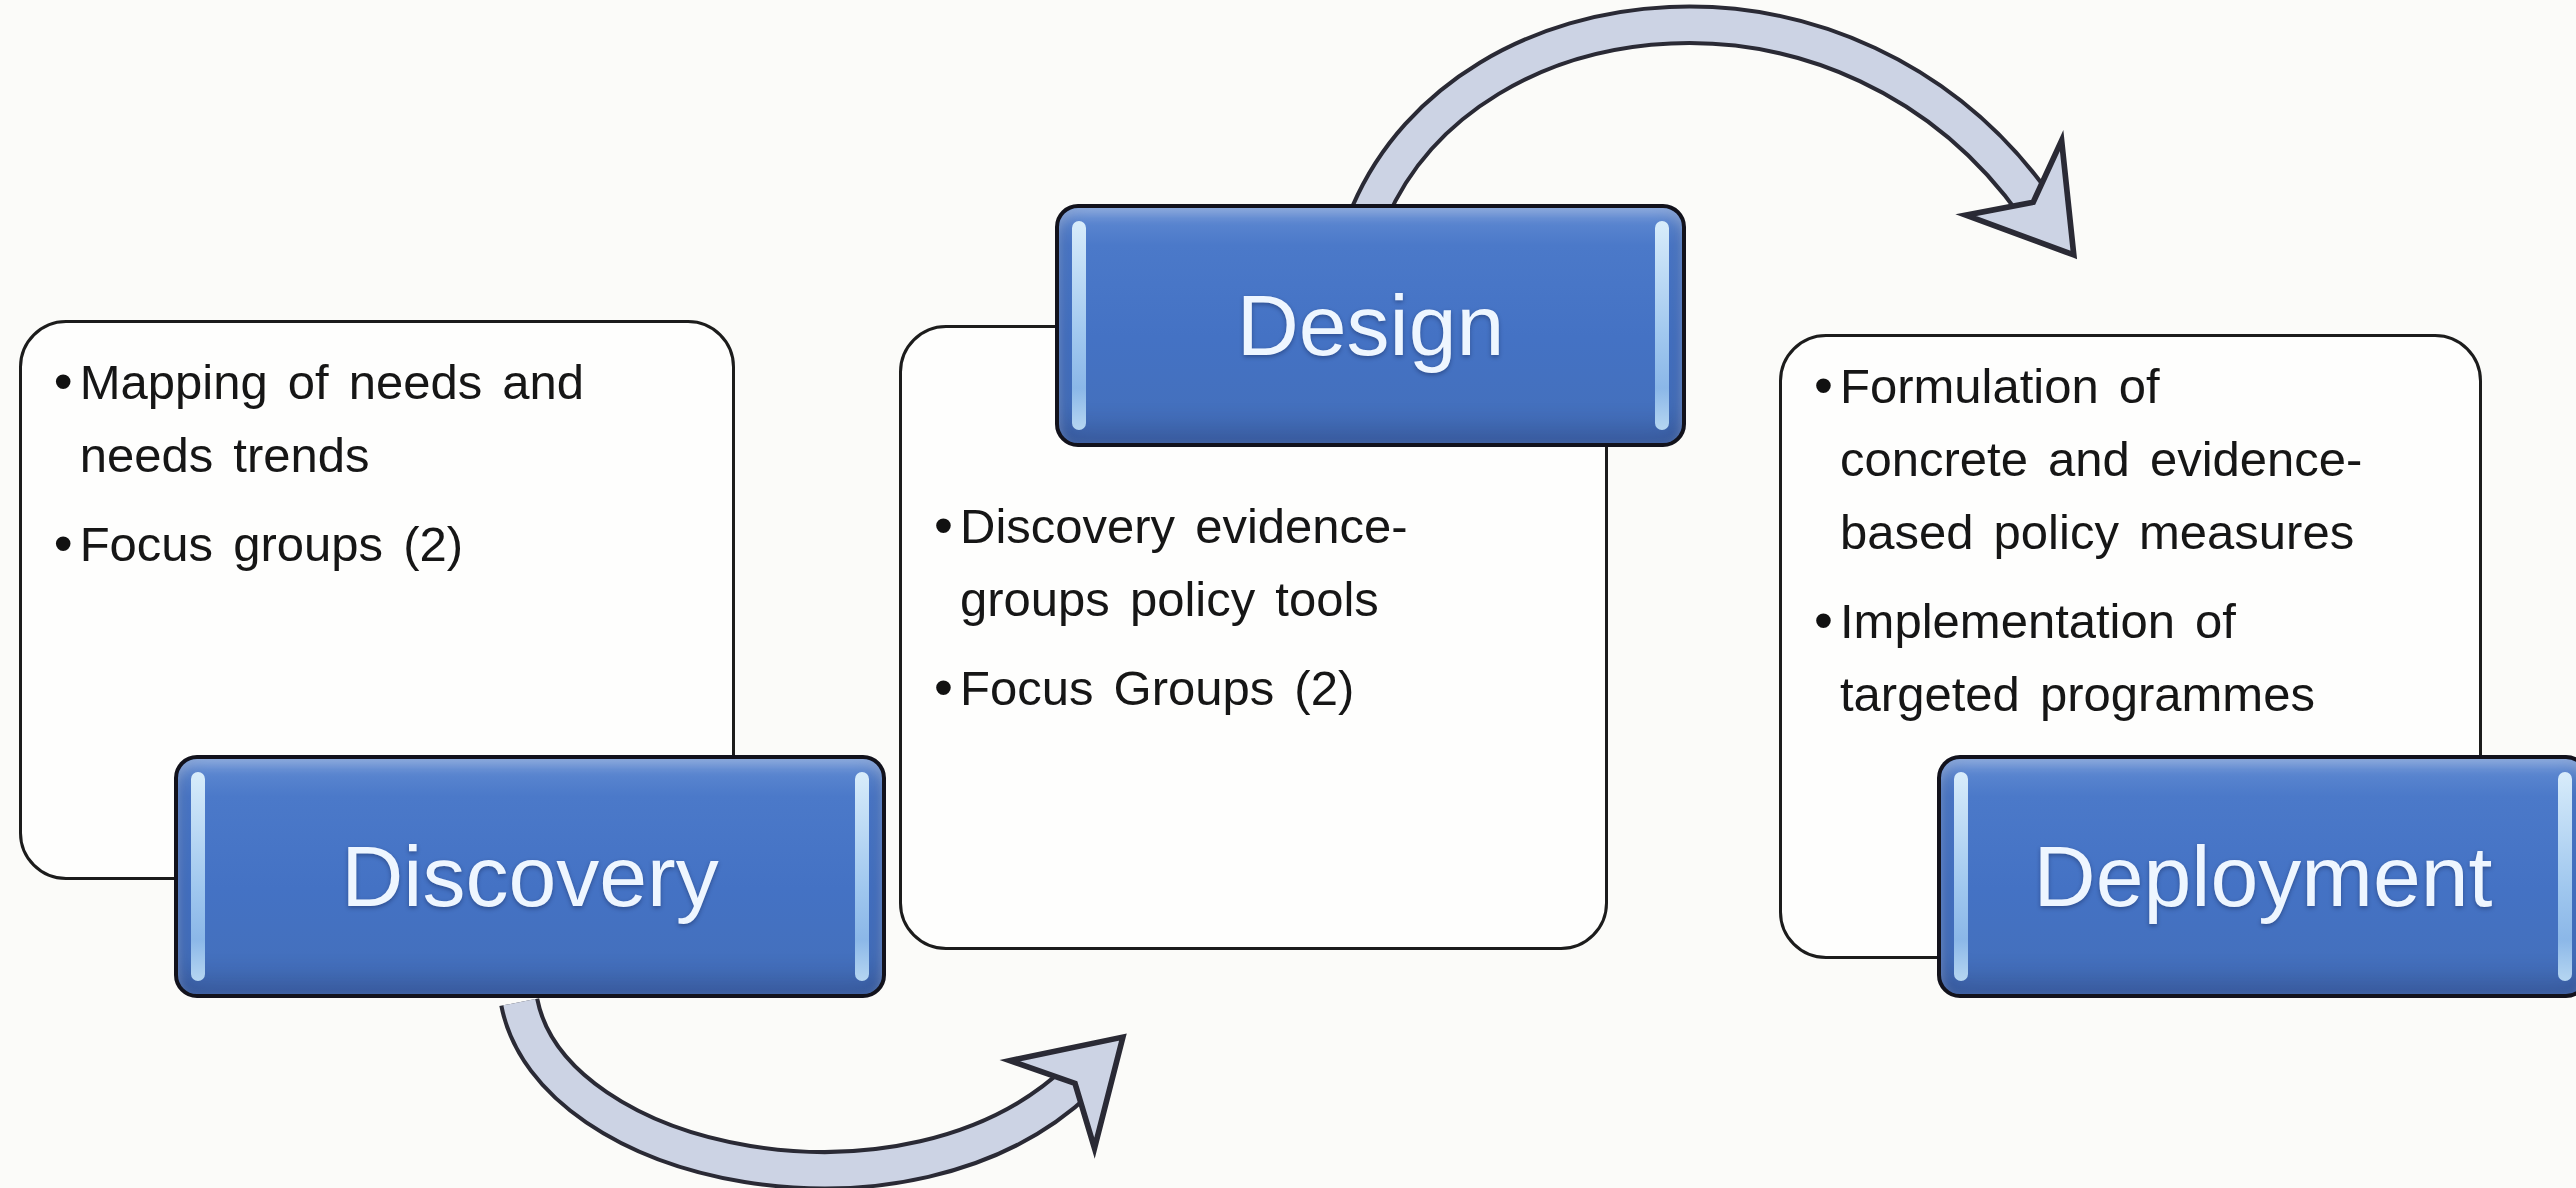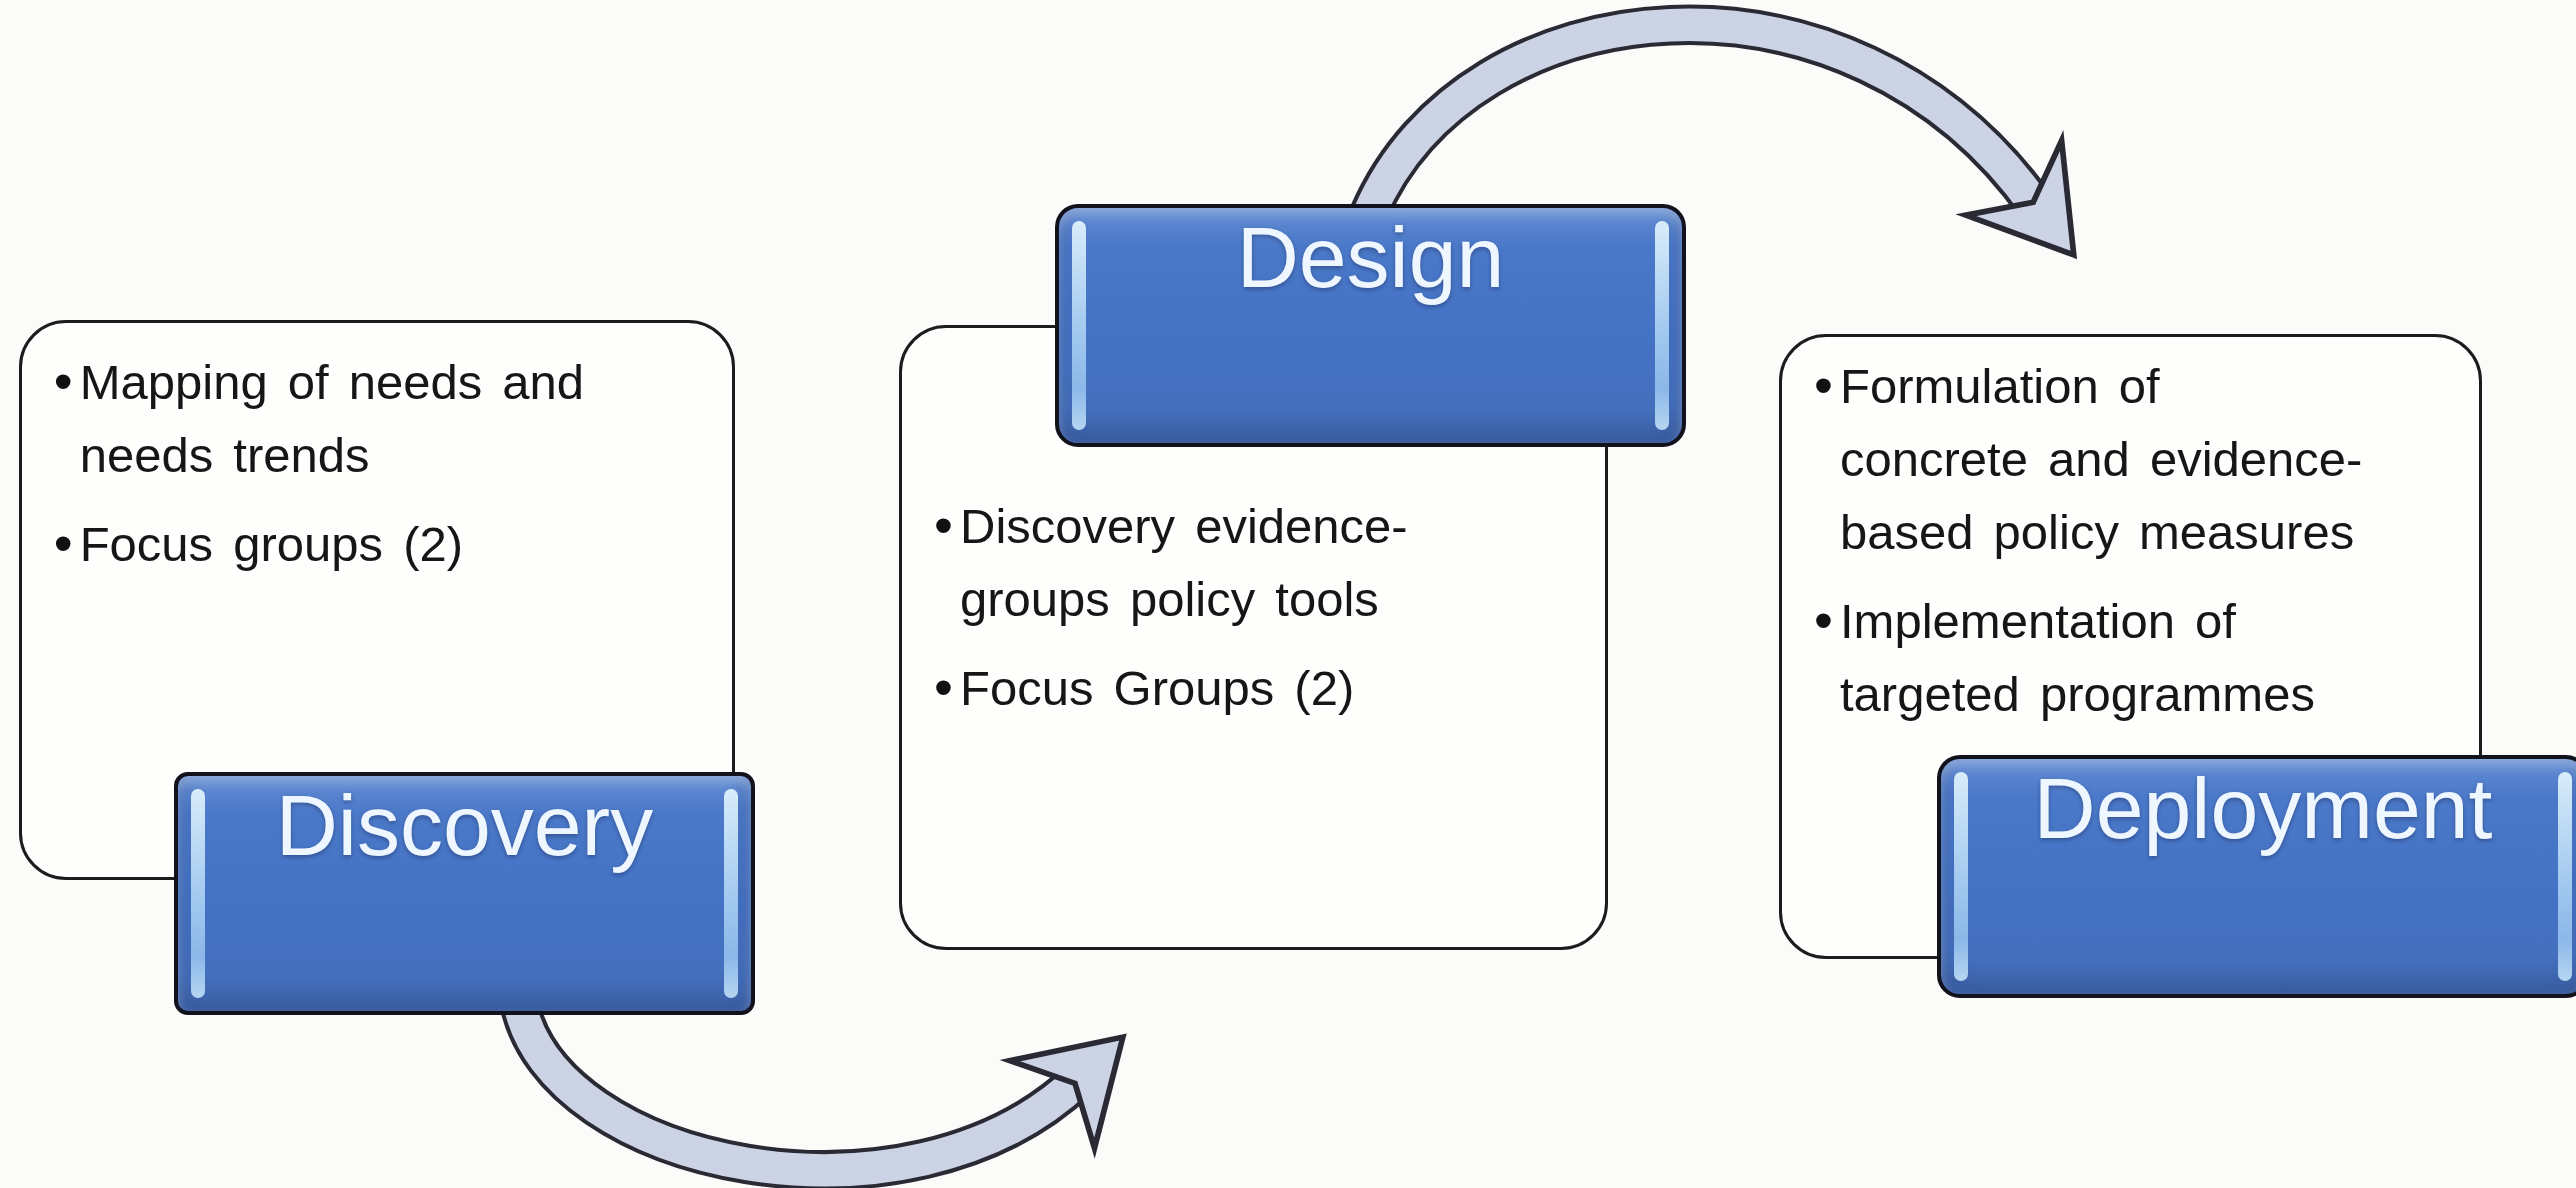--- a/index.html
+++ b/index.html
@@ -25,32 +25,32 @@
     content:"\2022";position:absolute;left:0;top:0;
     font-size:54px;line-height:71px;color:#111;
   }
   .bline{display:block;white-space:nowrap;}
   .arrow-layer{position:absolute;left:0;top:0;z-index:5;}
   .btn{
     position:absolute;box-sizing:border-box;z-index:10;
     border:4px solid #12121c;border-radius:23px;
     background:linear-gradient(180deg,#628cd3 0%,#4b79c9 16%,#4472c4 55%,#4470bd 88%,#4a74bf 100%);
     box-shadow:inset 0 6.5px 11.4px rgba(255,255,255,.30), inset 0 -14.6px 24px rgba(8,18,60,.28);
-    display:flex;justify-content:center;
+    display:flex;align-items:center;justify-content:center;
     color:#eef6ff;font-size:86px;
     text-shadow:0 2.4px 4px rgba(5,15,50,.35);
   }
   .btn::before,.btn::after{
     content:"";position:absolute;top:13px;bottom:13px;width:13.8px;border-radius:9.7px;
     background:linear-gradient(180deg,#dff2fd 0%,#a5ccf1 55%,#8fbbea 80%,#bcdcf5 100%);
     opacity:.95;
   }
   .btn::before{left:13px;}
   .btn::after{right:13px;}
-  .btn-discovery{left:174px;top:772px;width:581px;height:243px;border-radius:14px;}
+  .btn-discovery{left:174px;top:755px;width:712px;height:243px;}
   .btn-design{left:1055px;top:204px;width:631px;height:243px;}
   .btn-deployment{left:1937px;top:755px;width:652px;height:243px;}
   .btn .label{position:relative;z-index:2;}
 </style>
 </head>
 <body>
 
 <div class="stage">
 
   <div class="card card-discovery">

